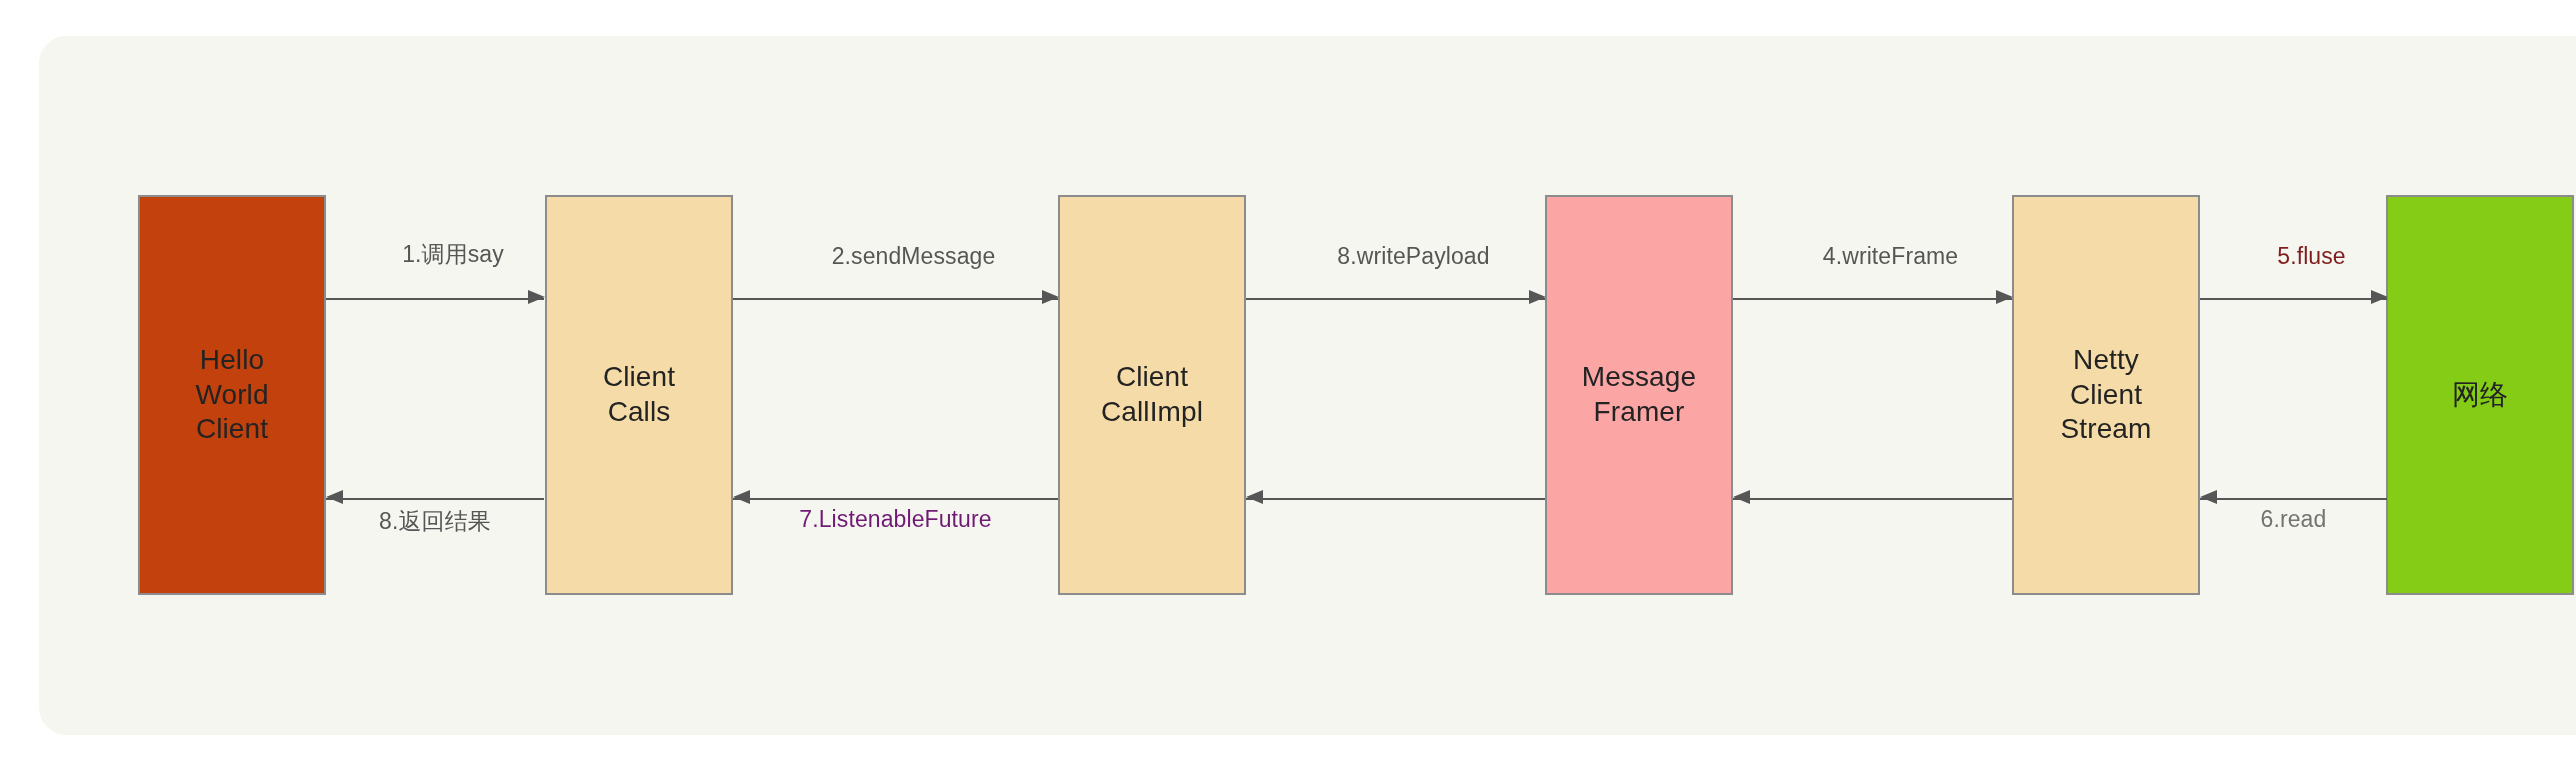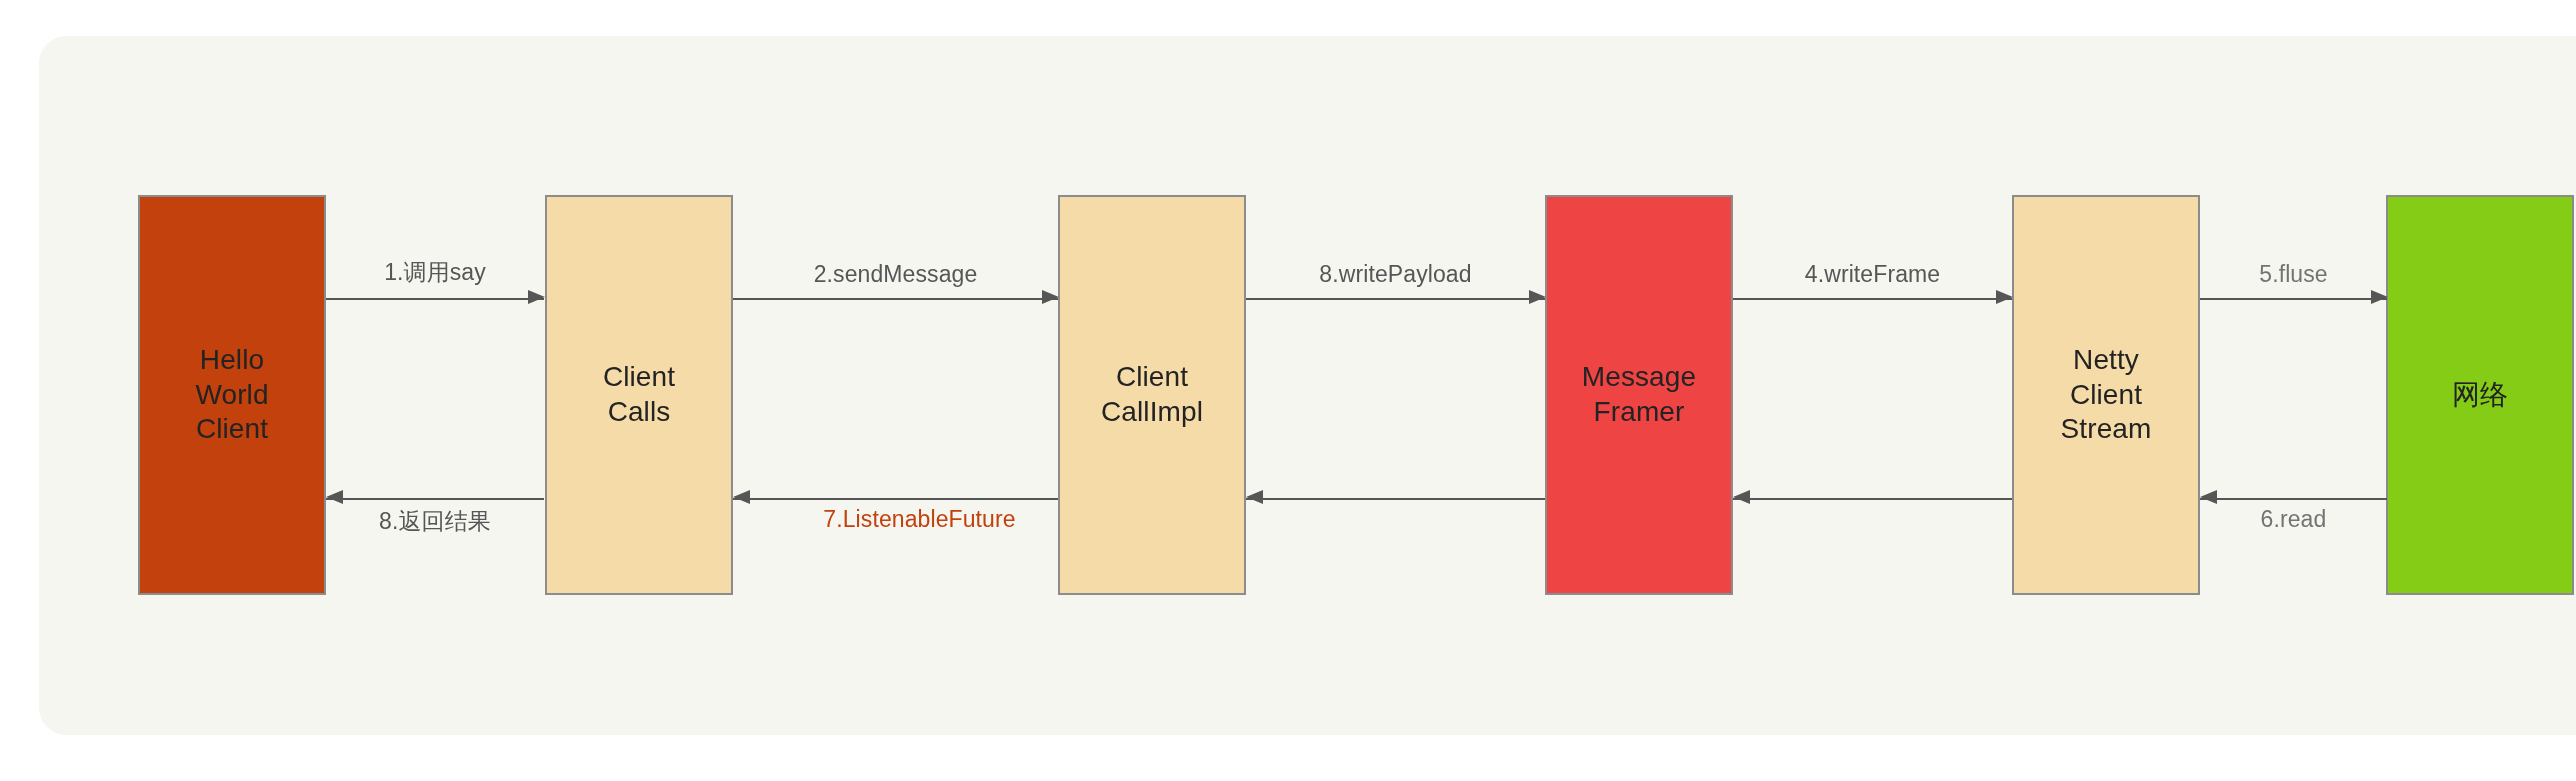--- a/index.html
+++ b/index.html
@@ -77,42 +77,42 @@
   }
   .msg-label {
     position: absolute;
     width: 100%;
     text-align: center;
     font-size: 23px;
     color: #565656;
     white-space: nowrap;
     letter-spacing: 0.1px;
   }
-  .msg-label.above { bottom: 10px; }
+  .msg-label.above { bottom: 28px; padding-left: 18px; }
   .msg-label.below { top: 8px; }
 </style>
 </head>
 <body>
 
 <div id="diagram-canvas">
   <div id="participants-layer">
       <div class="participant" style="left: 99px; width: 184px; background: #c2410c; border-color: rgb(140, 140, 140);">
         <div class="participant-label" style="color: rgb(35, 35, 35);">Hello
 World
 Client</div>
       </div>
       <div class="participant" style="left: 506px; width: 184px; background: rgb(245, 219, 167); border-color: rgb(140, 140, 140);">
         <div class="participant-label" style="color: rgb(35, 35, 35);">Client
 Calls</div>
       </div>
       <div class="participant" style="left: 1019px; width: 184px; background: rgb(245, 219, 167); border-color: rgb(140, 140, 140);">
         <div class="participant-label" style="color: rgb(35, 35, 35);">Client
 CallImpl</div>
       </div>
-      <div class="participant" style="left: 1506px; width: 184px; background: #ef4444; border-color: rgb(140, 140, 140);">
+      <div class="participant" style="left: 1506px; width: 184px; background: #fca5a5; border-color: rgb(140, 140, 140);">
         <div class="participant-label" style="color: rgb(35, 35, 35);">Message
 Framer</div>
       </div>
       <div class="participant" style="left: 1973px; width: 184px; background: rgb(245, 219, 167); border-color: rgb(140, 140, 140);">
         <div class="participant-label" style="color: rgb(35, 35, 35);">Netty
 Client
 Stream</div>
       </div>
       <div class="participant" style="left: 2347px; width: 184px; background: #84cc16; border-color: rgb(140, 140, 140);">
         <div class="participant-label" style="color: rgb(35, 35, 35);">网络</div>
@@ -135,39 +135,39 @@
         <div class="msg-label above" style="color: rgb(86, 86, 86);">8.writePayload</div>
       </div>
       <div class="message" style="left: 1694px; top: 262px; width: 279px;">
         <div class="msg-line" style="width: 100%; border-top-color: rgb(86, 86, 86);"></div>
         <div class="arrow-head right" style="border-left-color: rgb(86, 86, 86);"></div>
         <div class="msg-label above" style="color: rgb(86, 86, 86);">4.writeFrame</div>
       </div>
       <div class="message" style="left: 2161px; top: 262px; width: 187px;">
         <div class="msg-line" style="width: 100%; border-top-color: rgb(86, 86, 86);"></div>
         <div class="arrow-head right" style="border-left-color: rgb(86, 86, 86);"></div>
-        <div class="msg-label above" style="color: #737373; margin-top: 20px;">5.fluse</div>
+        <div class="msg-label above" style="color: #7f1d1d; margin-top: 20px;">5.fluse</div>
       </div>
       <div class="message" style="left: 2161px; top: 462px; width: 187px;">
         <div class="msg-line" style="width: 100%; border-top-color: rgb(86, 86, 86);"></div>
         <div class="arrow-head left" style="border-right-color: rgb(86, 86, 86);"></div>
         <div class="msg-label below" style="color: #737373;">6.read</div>
       </div>
       <div class="message" style="left: 1694px; top: 462px; width: 279px;">
         <div class="msg-line" style="width: 100%; border-top-color: rgb(86, 86, 86);"></div>
         <div class="arrow-head left" style="border-right-color: rgb(86, 86, 86);"></div>
       </div>
       <div class="message" style="left: 1207px; top: 462px; width: 299px;">
         <div class="msg-line" style="width: 100%; border-top-color: rgb(86, 86, 86);"></div>
         <div class="arrow-head left" style="border-right-color: rgb(86, 86, 86);"></div>
       </div>
       <div class="message" style="left: 694px; top: 462px; width: 325px;">
         <div class="msg-line" style="width: 100%; border-top-color: rgb(86, 86, 86);"></div>
         <div class="arrow-head left" style="border-right-color: rgb(86, 86, 86);"></div>
-        <div class="msg-label below" style="color: #c2410c; margin-left: 24px;">7.ListenableFuture</div>
+        <div class="msg-label below" style="color: #701a75;">7.ListenableFuture</div>
       </div>
       <div class="message" style="left: 287px; top: 462px; width: 218px;">
         <div class="msg-line" style="width: 100%; border-top-color: rgb(86, 86, 86);"></div>
         <div class="arrow-head left" style="border-right-color: rgb(86, 86, 86);"></div>
         <div class="msg-label below" style="color: rgb(86, 86, 86);">8.返回结果</div>
       </div>
     </div>
 </div>
 
 

